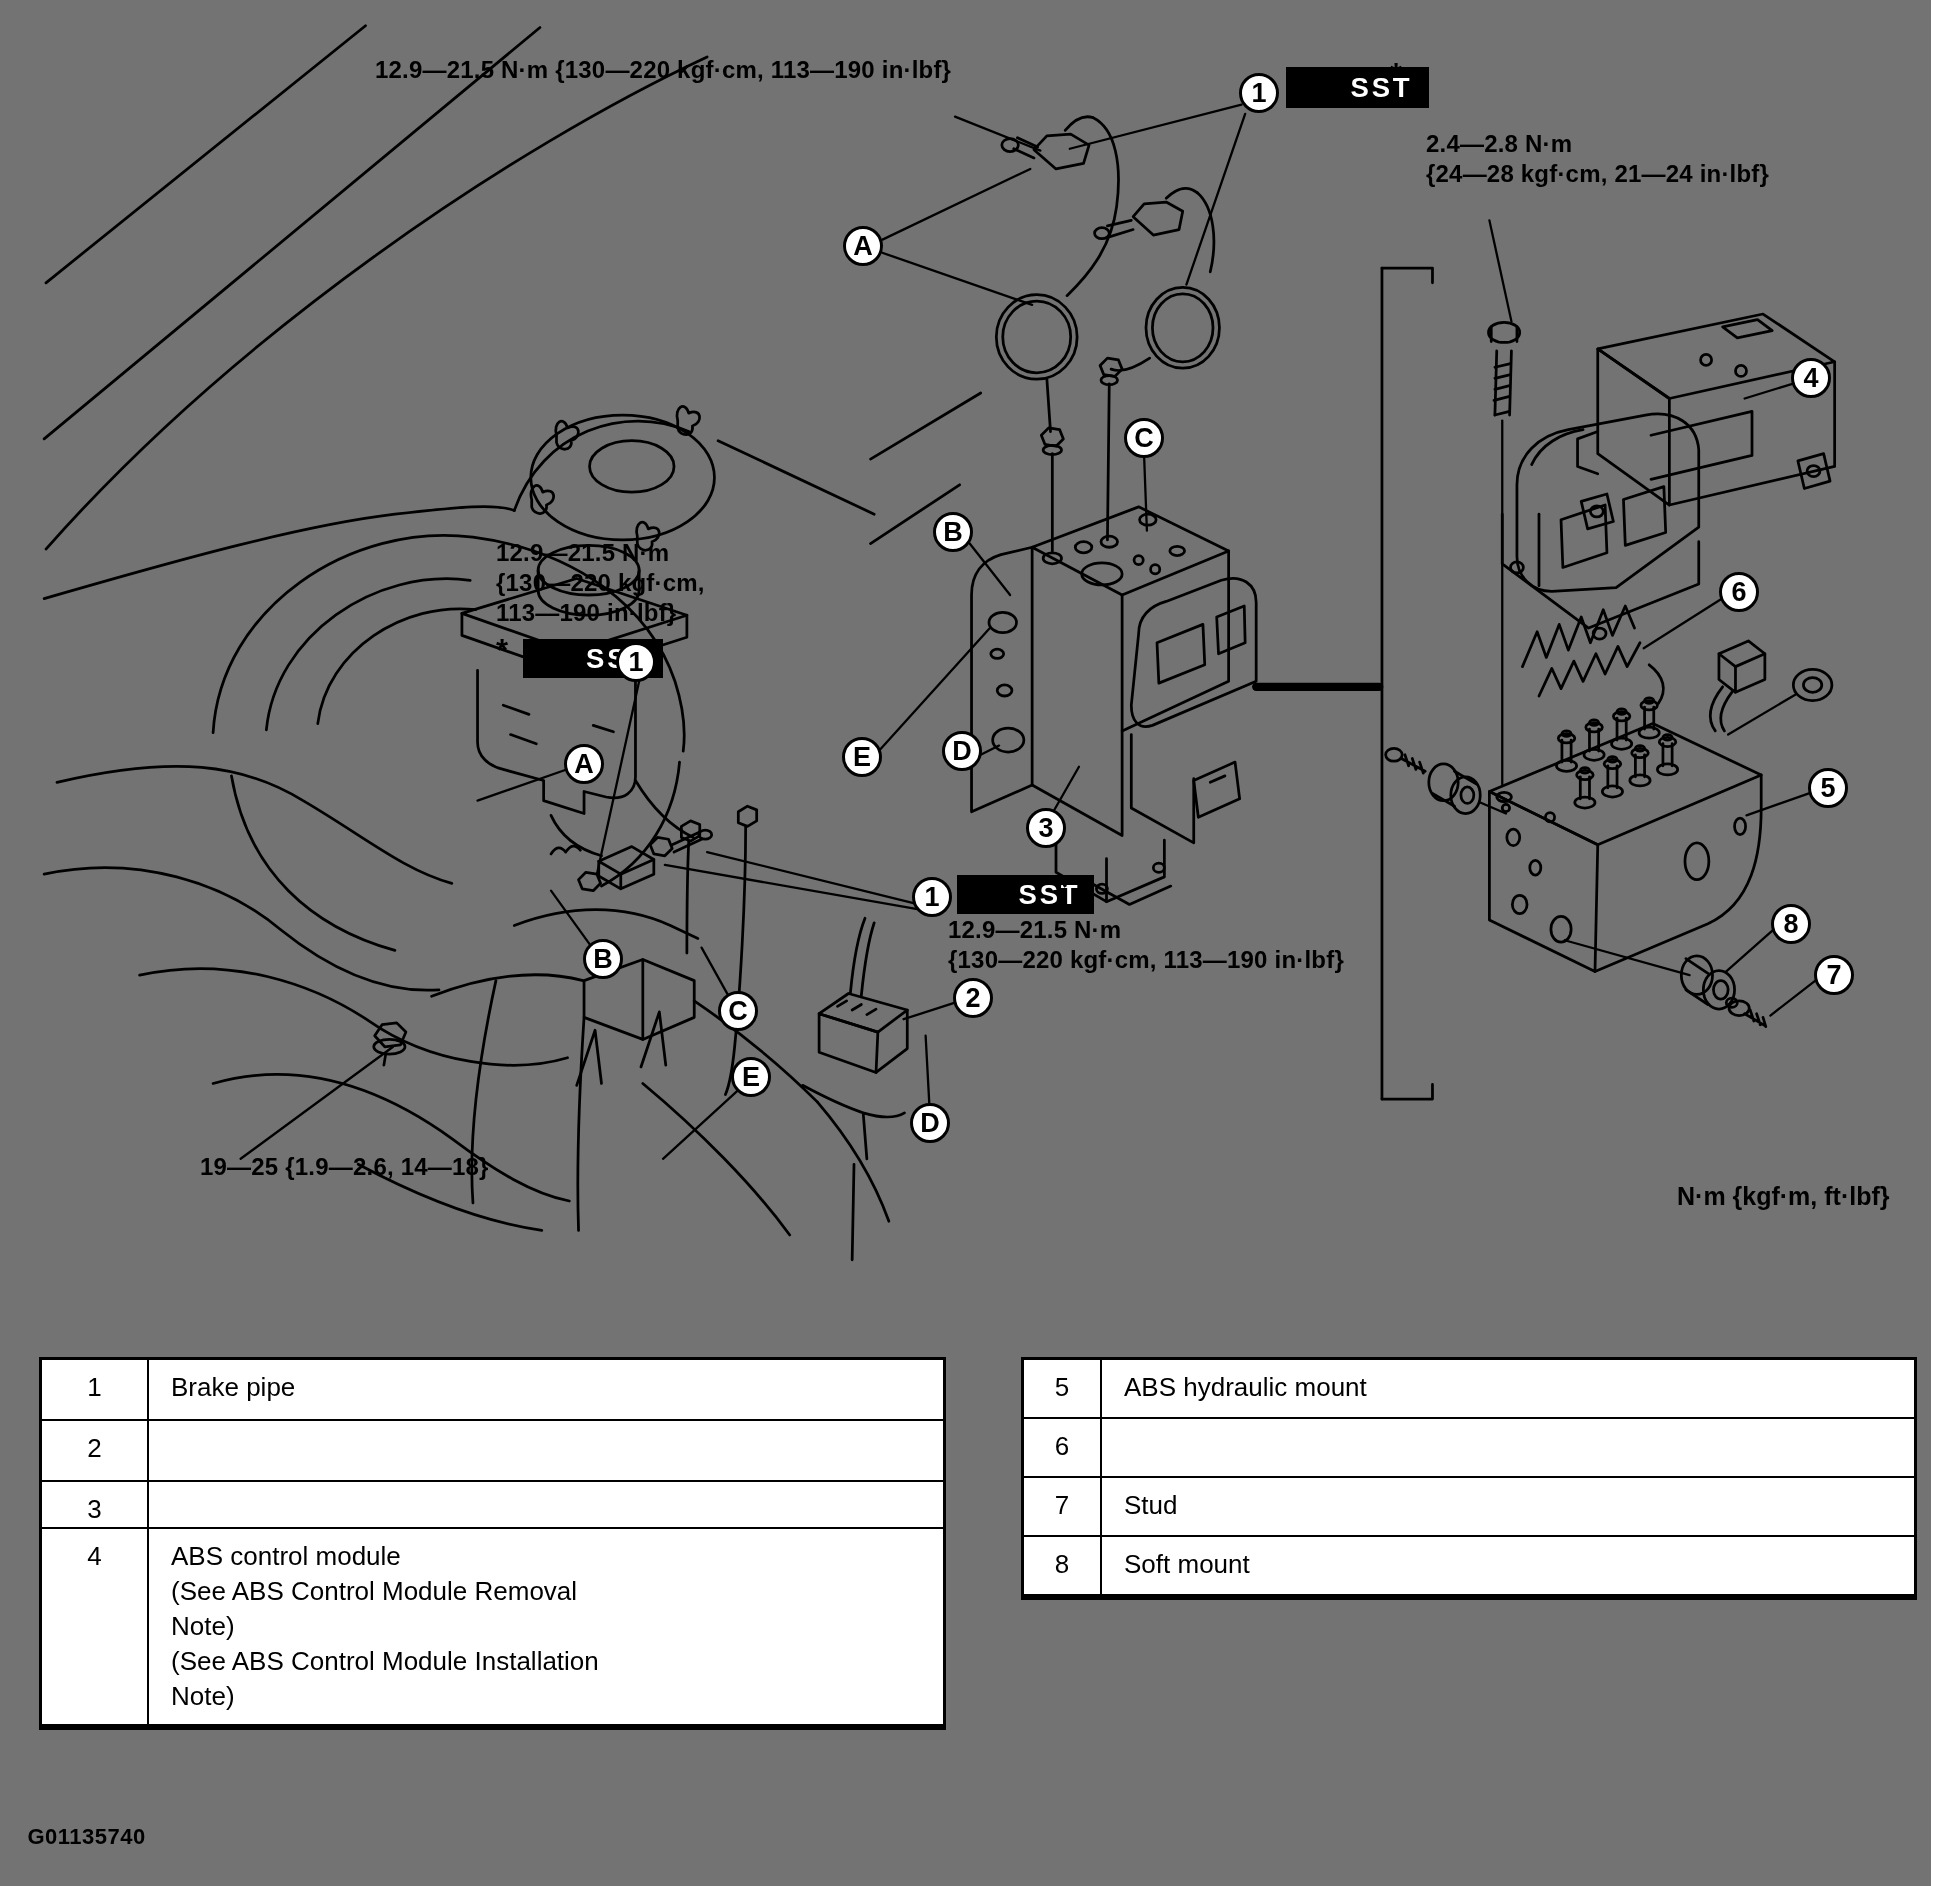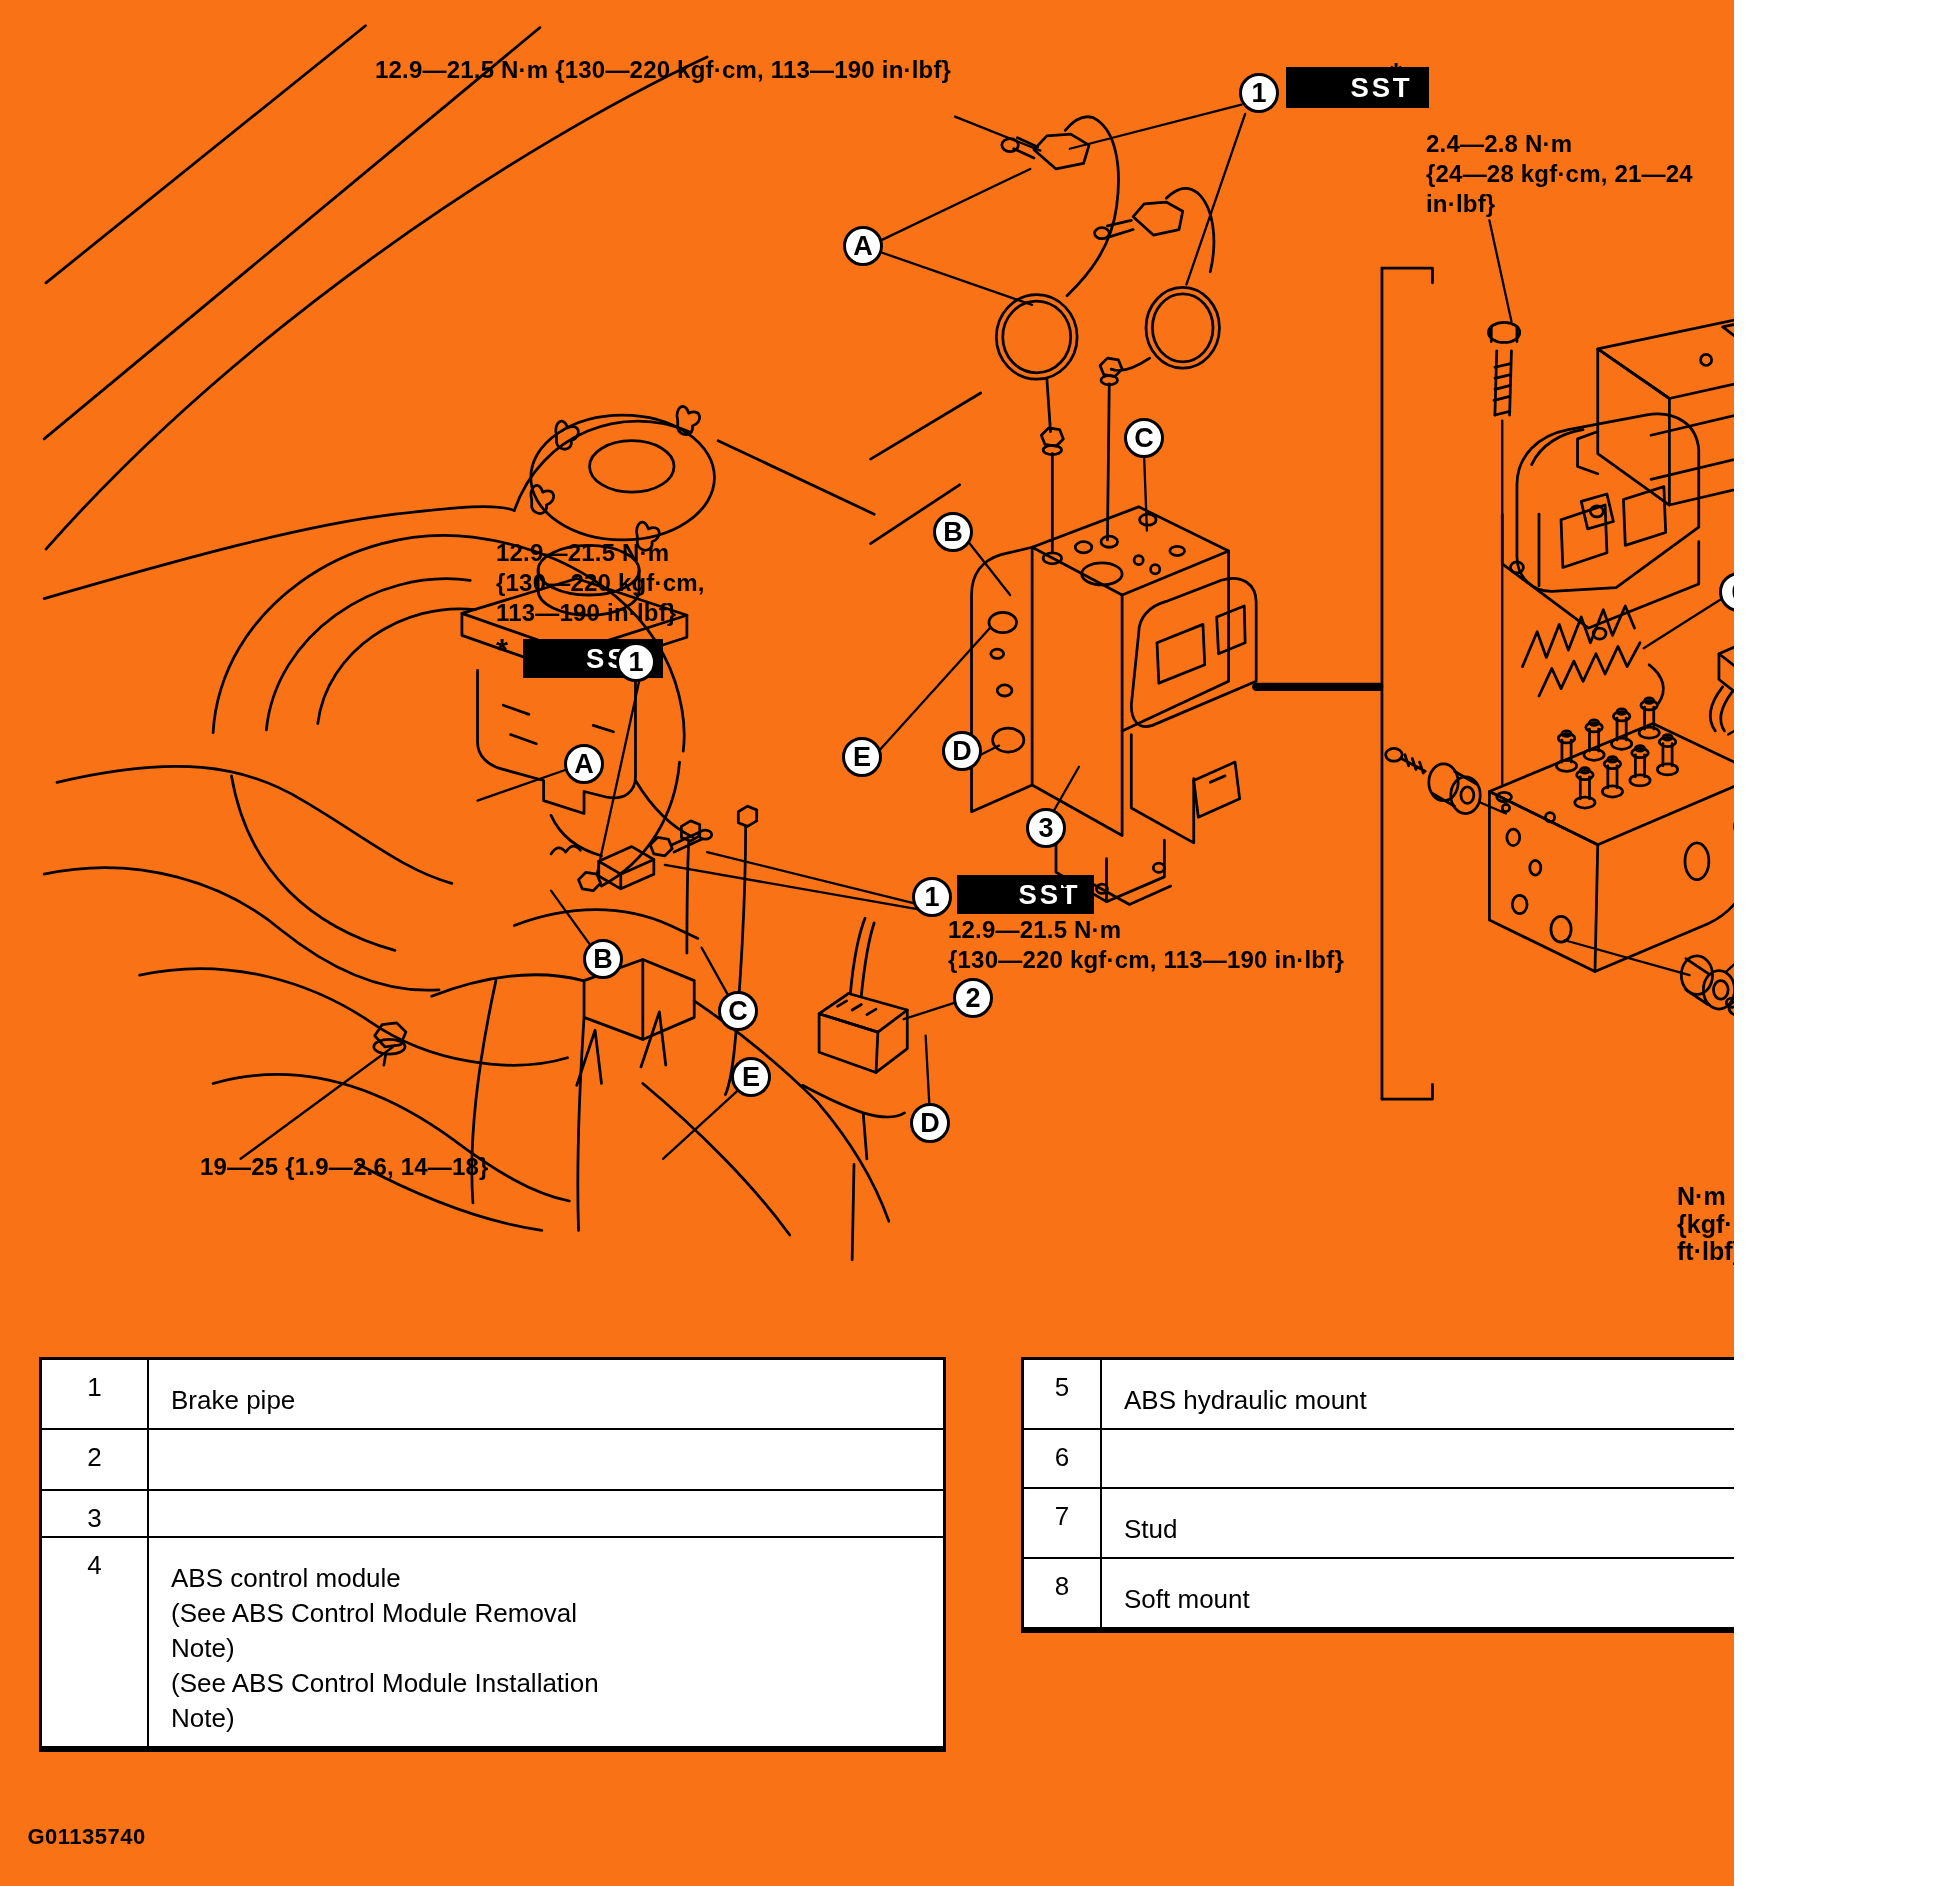--- a/index.html
+++ b/index.html
@@ -1,35 +1,35 @@
 <!DOCTYPE html>
 <html style="font-size:14.7px"><head>
 <meta charset="utf-8">
 <style>
   html,body{margin:0;padding:0;background:#fff;}
-  .stage{position:relative;width:1734px;height:1886px;background:#f97316;overflow:hidden;
+  .stage{position:relative;width:1931px;height:1886px;background:#737373;overflow:hidden;
          font-family:"Liberation Sans",sans-serif;color:#000;}
   .art{position:absolute;left:0;top:0;}
   .torque{position:absolute;font:bold 24px/30px "Liberation Sans",sans-serif;color:#000;
           white-space:pre-line;letter-spacing:0.2px;}
   .units{position:absolute;font:bold 25px/27.5px "Liberation Sans",sans-serif;}
   .figid{position:absolute;font:bold 22px/24px "Liberation Sans",sans-serif;letter-spacing:0.5px;margin-top:32px;}
   .callout{position:absolute;width:40px;height:40px;border:3.2px solid #000;border-radius:50%;
            background:#fff;display:flex;align-items:center;justify-content:center;
            font:bold 27px/1 "Liberation Sans",sans-serif;box-sizing:border-box;}
   .sstbox{position:absolute;background:#000;color:#fff;display:flex;align-items:center;justify-content:center;
           font:bold 27.5px/1 "Liberation Sans",sans-serif;letter-spacing:2.8px;padding-left:48px;}
   .ast{position:absolute;font:bold 31px/1 "Liberation Sans",sans-serif;}
   .legend{position:absolute;border:3.7px solid #000;border-bottom-width:6.4px;background:#fff;box-sizing:border-box;}
   .lrow{display:flex;border-bottom:2.8px solid #000;}
   .lrow:last-child{border-bottom:none;}
   .lnum{flex:0 0 auto;border-right:2.8px solid #000;text-align:center;
         font:26px/35px "Liberation Sans",sans-serif;padding-top:10px;box-sizing:border-box;}
   .ldesc{flex:1 1 auto;font:26px/35px "Liberation Sans",sans-serif;padding:10px 9.2px 10px 22px;
-         white-space:pre-line;box-sizing:border-box;margin-top:13px;}
+         white-space:pre-line;box-sizing:border-box;}
   #legend-left .lnum{width:107px;}
   #legend-right .lnum{width:78px;}
   #legend-left .lrow.r1,#legend-left .lrow.r2{min-height:59px;}
   #legend-right .lrow{min-height:57px;}
 </style>
 </head>
 <body>
 
 <div class="stage">
 

